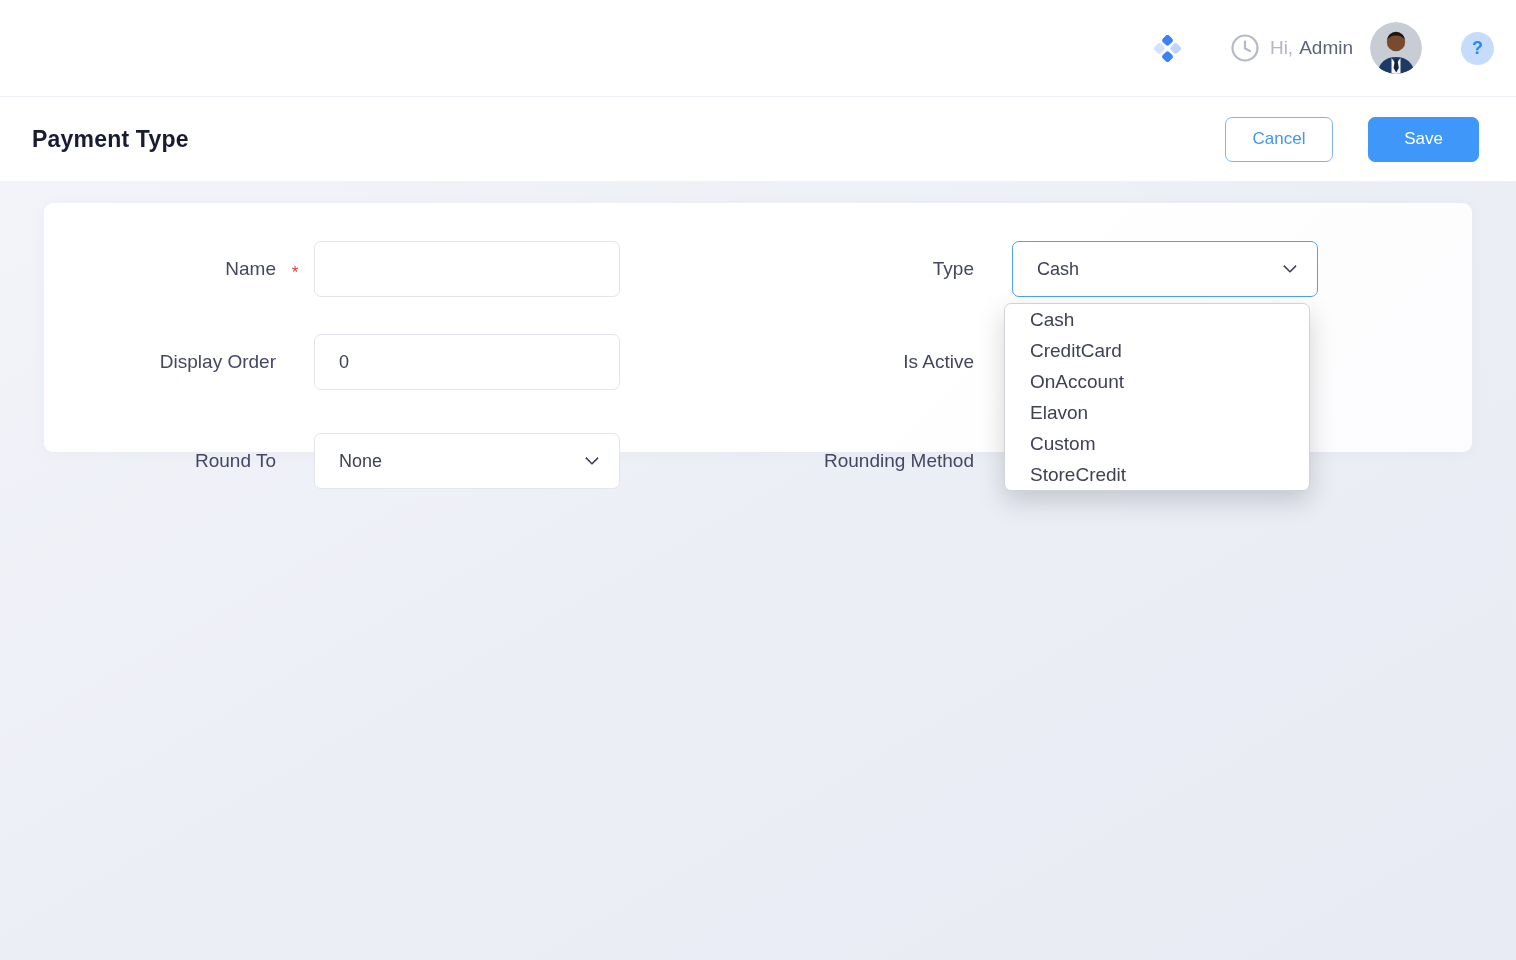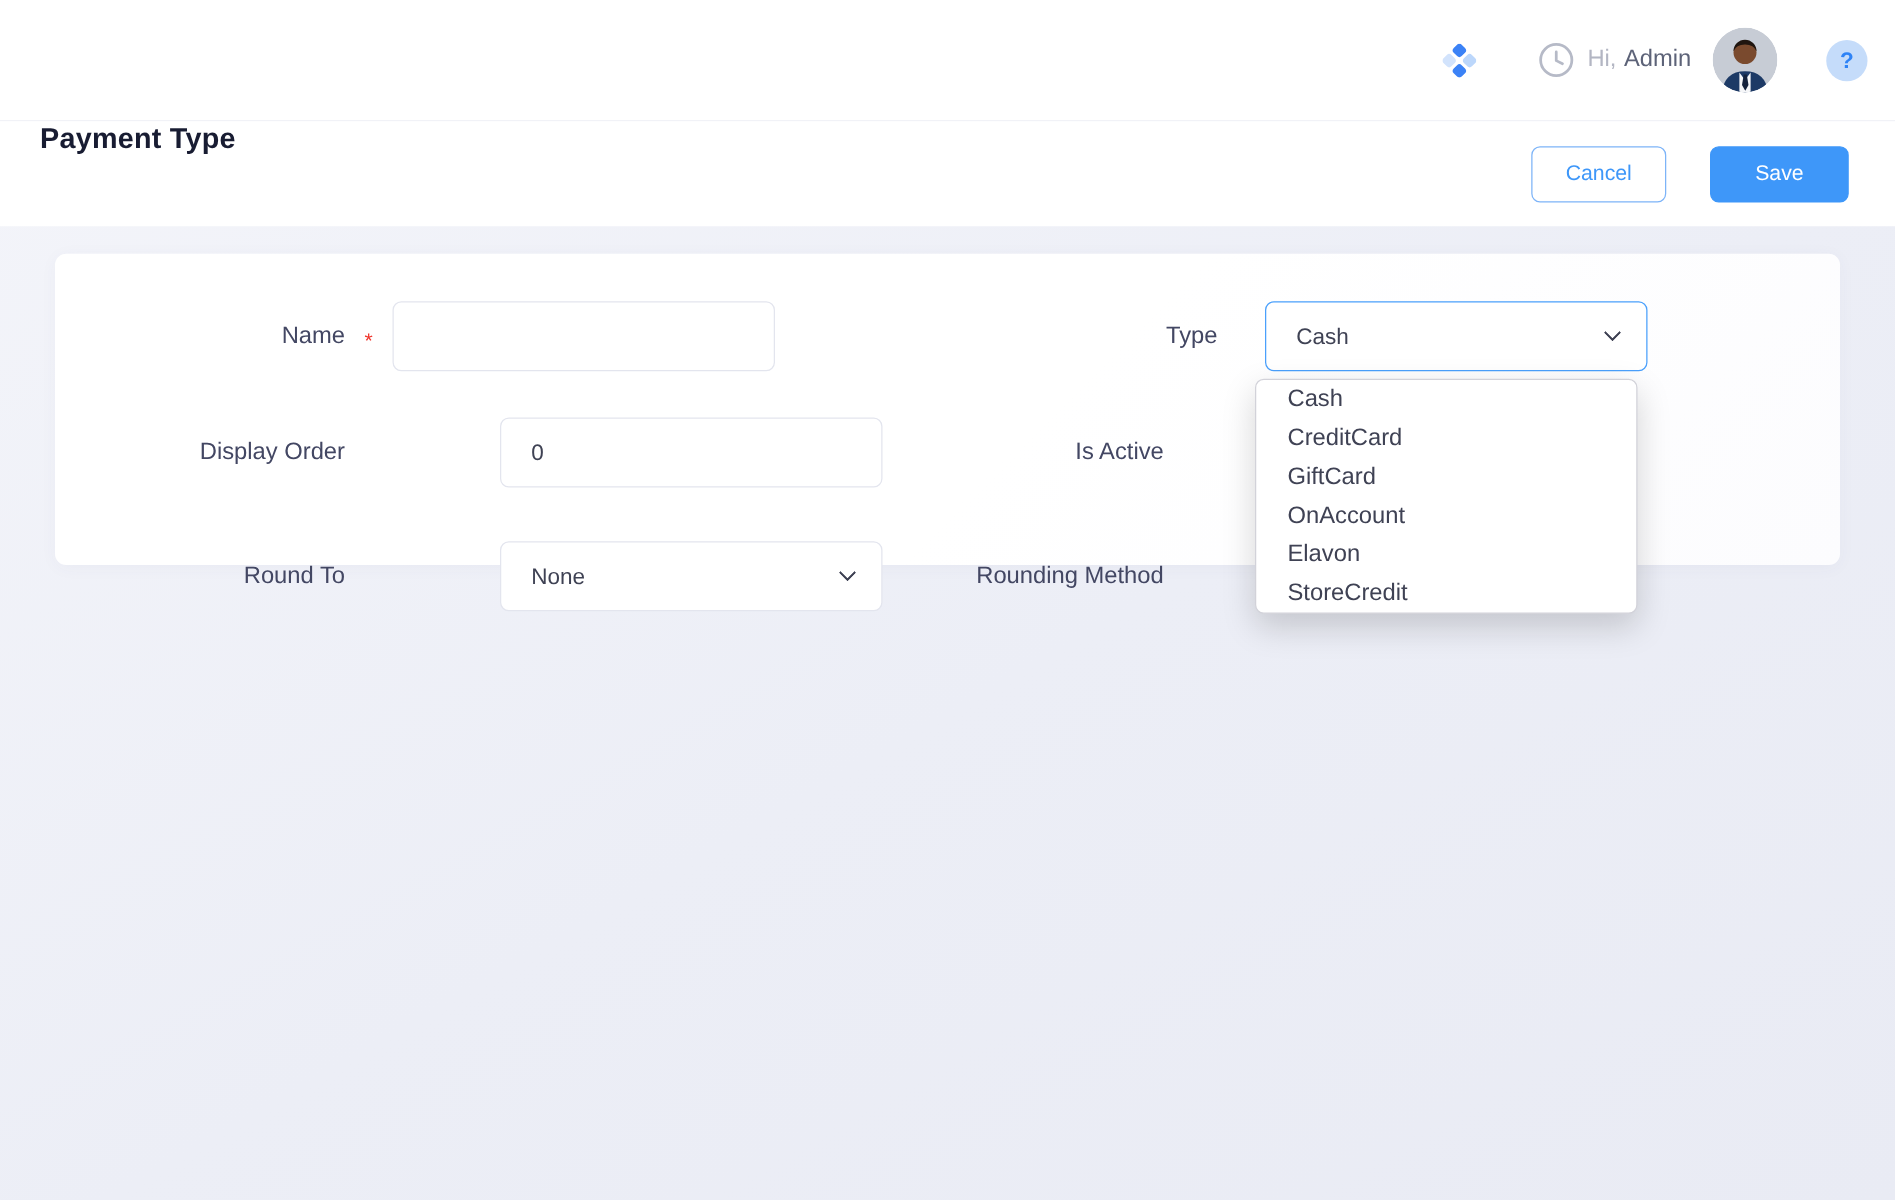--- a/index.html
+++ b/index.html
@@ -30,39 +30,39 @@
   .help-btn {
     width:33px; height:33px; border-radius:50%; background:#c5dcfa;
     color:#2e83f6; font-size:18px; font-weight:bold;
     display:flex; align-items:center; justify-content:center;
     margin-left:39px; cursor:pointer;
   }
 
   
   .titlebar {
     height:84px; background:#ffffff;
-    display:flex; justify-content:space-between;
+    display:flex; align-items:center; justify-content:space-between;
     padding:0 37px 0 32px;
   }
   .page-title { margin:0; font-size:23px; font-weight:700; color:#181c32; letter-spacing:.2px; }
   .actions { display:flex; align-items:center; gap:35px; }
   .btn { height:45px; border-radius:7px; font-size:17px; font-family:inherit; cursor:pointer; }
   .btn-cancel { width:108px; background:#ffffff; border:1px solid #7db4f8; color:#3e97f9; }
   .btn-save { width:111px; background:#3e97f9; border:1px solid #3e97f9; color:#ffffff; }
 
   
   .content { padding-top:22px; }
   .card {
     position:relative; margin:0 44px; height:249px;
     background:linear-gradient(135deg,#ffffff 55%, #fcfcfe 100%);
     border-radius:9px; padding-top:38px;
     box-shadow:0 2px 14px rgba(76,87,125,.04);
   }
   .form-row { display:flex; align-items:center; height:56px; }
-  .form-row + .form-row { margin-top:37px;gap:43px; }
+  .form-row + .form-row { margin-top:37px; }
   .form-row.row-3 { margin-top:43px;align-items:center; }
   .lbl { width:232px; text-align:right; font-size:19px; color:#434763; }
   .req-cell { width:38px; text-align:center; color:#f0352c; font-size:17px; padding-top:7px; }
   .field { width:306px; height:56px; position:relative; }
   .textbox {
     width:100%; height:100%; border:1px solid #e3e5ee; border-radius:7px;
     padding:0 24px; font-size:18px; color:#3f4254; outline:none;
     font-family:inherit; background:#ffffff;
   }
   .select {
@@ -184,20 +184,20 @@
           <span class="chev"></span>
         </div>
       </div>
       <div class="lbl-right">Rounding Method</div>
       <div class="field-right"></div>
     </div>
 
     <div class="dropdown-panel">
       <div class="dd-item">Cash</div>
       <div class="dd-item">CreditCard</div>
-      <div class="dd-item">GiftCard</div>
       <div class="dd-item">OnAccount</div>
       <div class="dd-item">Elavon</div>
+      <div class="dd-item">Custom</div>
       <div class="dd-item">StoreCredit</div>
     </div>
 
   </section>
 </main>
 
 </body></html>

